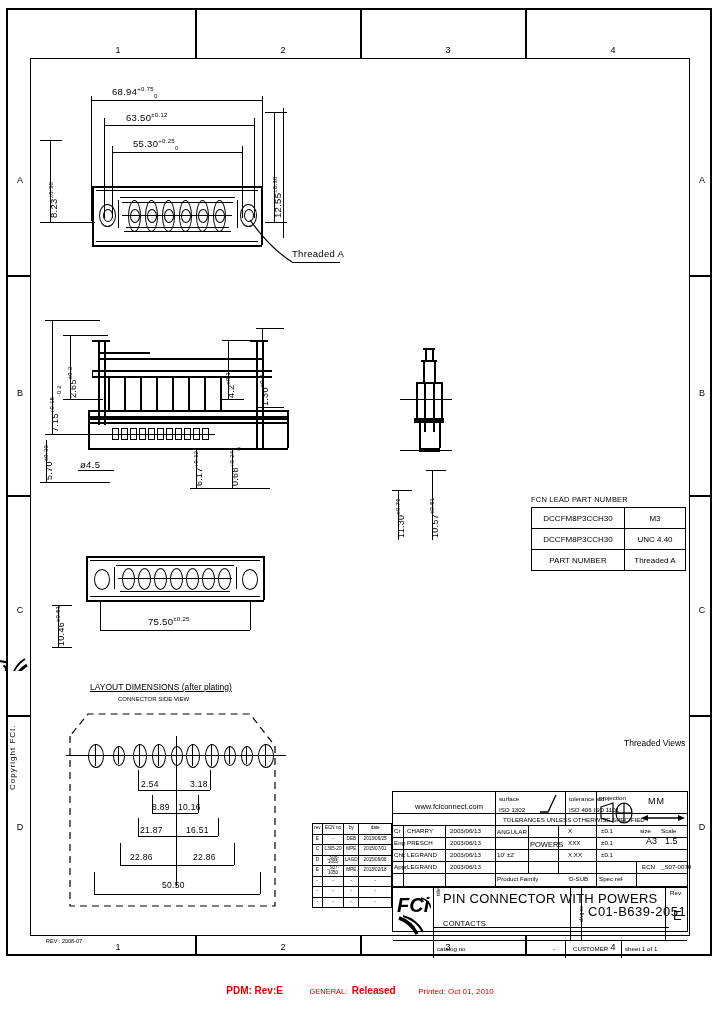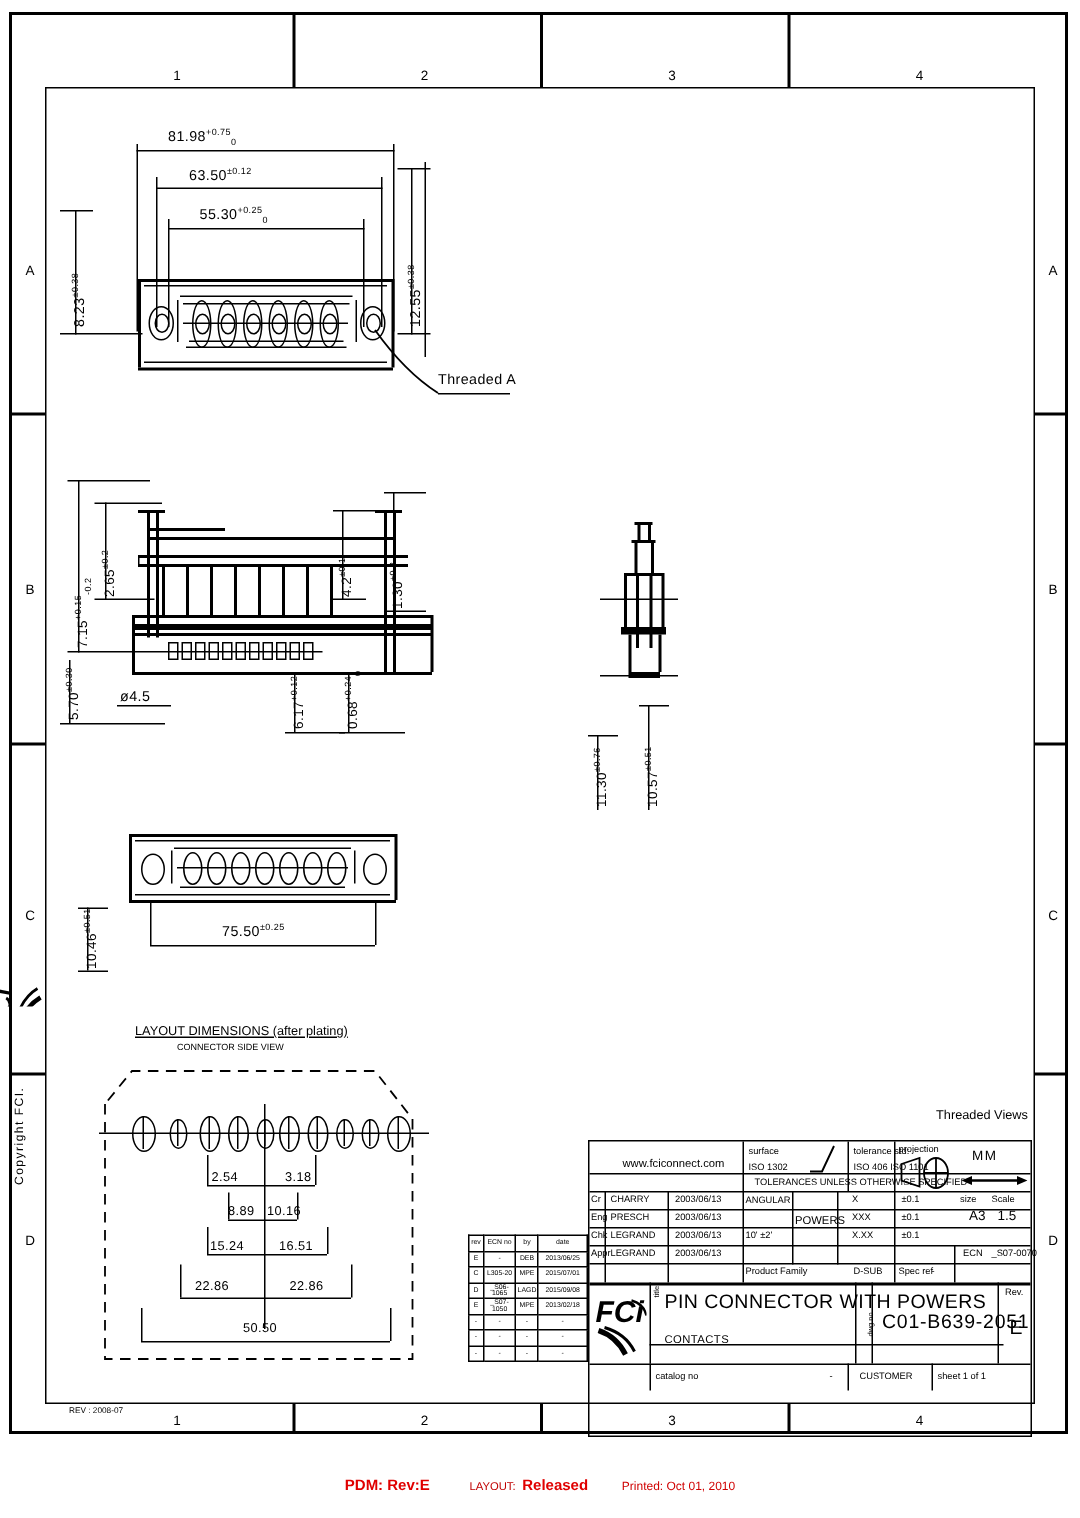--- a/index.html
+++ b/index.html
@@ -28,21 +28,21 @@
   #pn-table{border-collapse:collapse;}
   #pn-table td{border:1.4px solid #000;font-size:8px;text-align:center;height:20px;padding:0 3px;white-space:nowrap;}
   #pn-table td.c1{width:86px;} #pn-table td.c2{width:54px;}
 
   
   #genchar{position:absolute;left:388px;top:705px;width:296px;height:17px;border:2px solid #000;
            box-sizing:border-box;font-size:10.5px;display:flex;align-items:center;justify-content:center;letter-spacing:.2px;}
   #euroviews{position:absolute;left:624px;top:738px;font-size:8.5px;}
 
   
-  #tb{position:absolute;left:392px;top:760px;width:296px;height:198px;border:1.6px solid #000;box-sizing:border-box;}
+  #tb{position:absolute;left:392px;top:791px;width:296px;height:141px;border:1.6px solid #000;box-sizing:border-box;}
   .tbl{position:absolute;background:#000;}
   .tbt{position:absolute;font-size:6.2px;white-space:nowrap;line-height:1;}
   .tbt.m{font-size:7.5px;} .tbt.l{font-size:9px;} .tbt.xl{font-size:13px;}
 
   
   #rev{position:absolute;left:312px;top:823px;width:80px;height:109px;}
   #rev table{border-collapse:collapse;width:80px;}
   #rev td{border:.8px solid #000;font-size:4.6px;height:9.5px;text-align:center;padding:0;line-height:1;}
   #rev td.c0{width:9px;} #rev td.c1{width:22px;} #rev td.c2{width:14px;} #rev td.c3{width:33px;}
 
@@ -112,21 +112,21 @@
     <div class="ln h1" style="left:104px;top:125px;width:151px;height:1.4px;"></div>
     <div class="ln h1" style="left:112px;top:152px;width:131px;height:1.4px;"></div>
     <div class="ln v1" style="left:274px;top:112px;height:111px;width:1.4px;"></div>
     <div class="ln v1" style="left:50px;top:140px;height:83px;width:1.4px;"></div>
     <div class="ln h1" style="left:40px;top:140px;width:22px;height:1px;"></div>
     <div class="ln h1" style="left:40px;top:222px;width:55px;height:1px;"></div>
     <div class="ln h1" style="left:265px;top:112px;width:22px;height:1px;"></div>
     <div class="ln h1" style="left:265px;top:222px;width:22px;height:1px;"></div>
 
     <div class="dimtxt" style="left:112px;top:86px;">
-      <span>81.98</span><span class="tol">+0.75</span><span class="tolb">0</span>
+      <span>68.94</span><span class="tol">+0.75</span><span class="tolb">0</span>
     </div>
     <div class="dimtxt" style="left:126px;top:112px;">
       <span>63.50</span><span class="tol">±0.12</span>
     </div>
     <div class="dimtxt" style="left:133px;top:138px;">
       <span>55.30</span><span class="tol">+0.25</span><span class="tolb">0</span>
     </div>
     <div class="dimtxt rot90" style="left:272px;top:218px;">
       <span>12.55</span><span class="tol">±0.38</span>
     </div>
@@ -382,35 +382,54 @@
 
     <div class="ln v1" style="left:152px;top:795px;height:18px;"></div>
     <div class="ln v1" style="left:198px;top:795px;height:18px;"></div>
     <div class="ln h1" style="left:152px;top:813px;width:46px;height:1.3px;"></div>
     <div class="dimtxt" style="left:152px;top:802px;font-size:8.5px;">8.89</div>
     <div class="dimtxt" style="left:178px;top:802px;font-size:8.5px;">10.16</div>
 
     <div class="ln v1" style="left:138px;top:818px;height:18px;"></div>
     <div class="ln v1" style="left:218px;top:818px;height:18px;"></div>
     <div class="ln h1" style="left:138px;top:836px;width:80px;height:1.3px;"></div>
-    <div class="dimtxt" style="left:140px;top:825px;font-size:8.5px;">15.24</div>
+    <div class="dimtxt" style="left:140px;top:825px;font-size:8.5px;">21.87</div>
     <div class="dimtxt" style="left:186px;top:825px;font-size:8.5px;">16.51</div>
 
     <div class="ln v1" style="left:120px;top:843px;height:22px;"></div>
     <div class="ln v1" style="left:234px;top:843px;height:22px;"></div>
     <div class="ln h1" style="left:120px;top:865px;width:114px;height:1.3px;"></div>
     <div class="dimtxt" style="left:130px;top:852px;font-size:8.5px;">22.86</div>
     <div class="dimtxt" style="left:193px;top:852px;font-size:8.5px;">22.86</div>
 
     <div class="ln v1" style="left:94px;top:872px;height:22px;"></div>
     <div class="ln v1" style="left:260px;top:872px;height:22px;"></div>
     <div class="ln h1" style="left:94px;top:894px;width:166px;height:1.3px;"></div>
     <div class="dimtxt" style="left:162px;top:880px;font-size:8.5px;">50.50</div>
   </div>
 
+  <div id="pn-wrap">
+    <div id="pn-title">FCN LEAD PART NUMBER</div>
+    <table id="pn-table">
+      <tbody>
+          <tr>
+        <td class="c1">DCCFM8P3CCH30</td>
+        <td class="c2">M3</td>
+      </tr>
+      <tr>
+        <td class="c1">DCCFM8P3CCH30</td>
+        <td class="c2">UNC 4.40</td>
+      </tr>
+      <tr>
+        <td class="c1">PART  NUMBER</td>
+        <td class="c2">Threaded A</td>
+      </tr>
+    </tbody>
+      </table>
+  </div>
 
   <div id="euroviews">Threaded Views</div>
 
   <div id="tb">
 
     <div class="tbl" style="left:0;top:21px;width:294px;height:1px;"></div>
     <div class="tbl" style="left:0;top:33px;width:294px;height:1.4px;"></div>
     <div class="tbl" style="left:0;top:45px;width:294px;height:1px;"></div>
     <div class="tbl" style="left:0;top:57px;width:294px;height:1px;"></div>
     <div class="tbl" style="left:0;top:69px;width:294px;height:1px;"></div>
@@ -578,18 +597,18 @@
       <text x="-14" y="18" font-family="Liberation Sans, sans-serif" font-size="16" font-weight="bold" font-style="italic">FCi</text>
       <path d="M-12,24 Q0,28 6,38" stroke="#000" stroke-width="3" fill="none"></path>
       <path d="M-8,22 Q6,26 12,36" stroke="#000" stroke-width="1.8" fill="none"></path>
     </svg>
   </div>
   <div id="copy">Copyright FCI.</div>
   <div id="revbot">REV : 2008-07</div>
 
   <div id="footer">
     <span>PDM: Rev:E</span>
-    <span class="lbl" style="margin-left:22px;">LAYOUT:</span>
+    <span class="lbl" style="margin-left:22px;">GENERAL:</span>
     <span>Released</span>
     <span class="pr" style="margin-left:18px;">Printed: Oct 01, 2010</span>
   </div>
 
 </div>
 
 </body></html>

